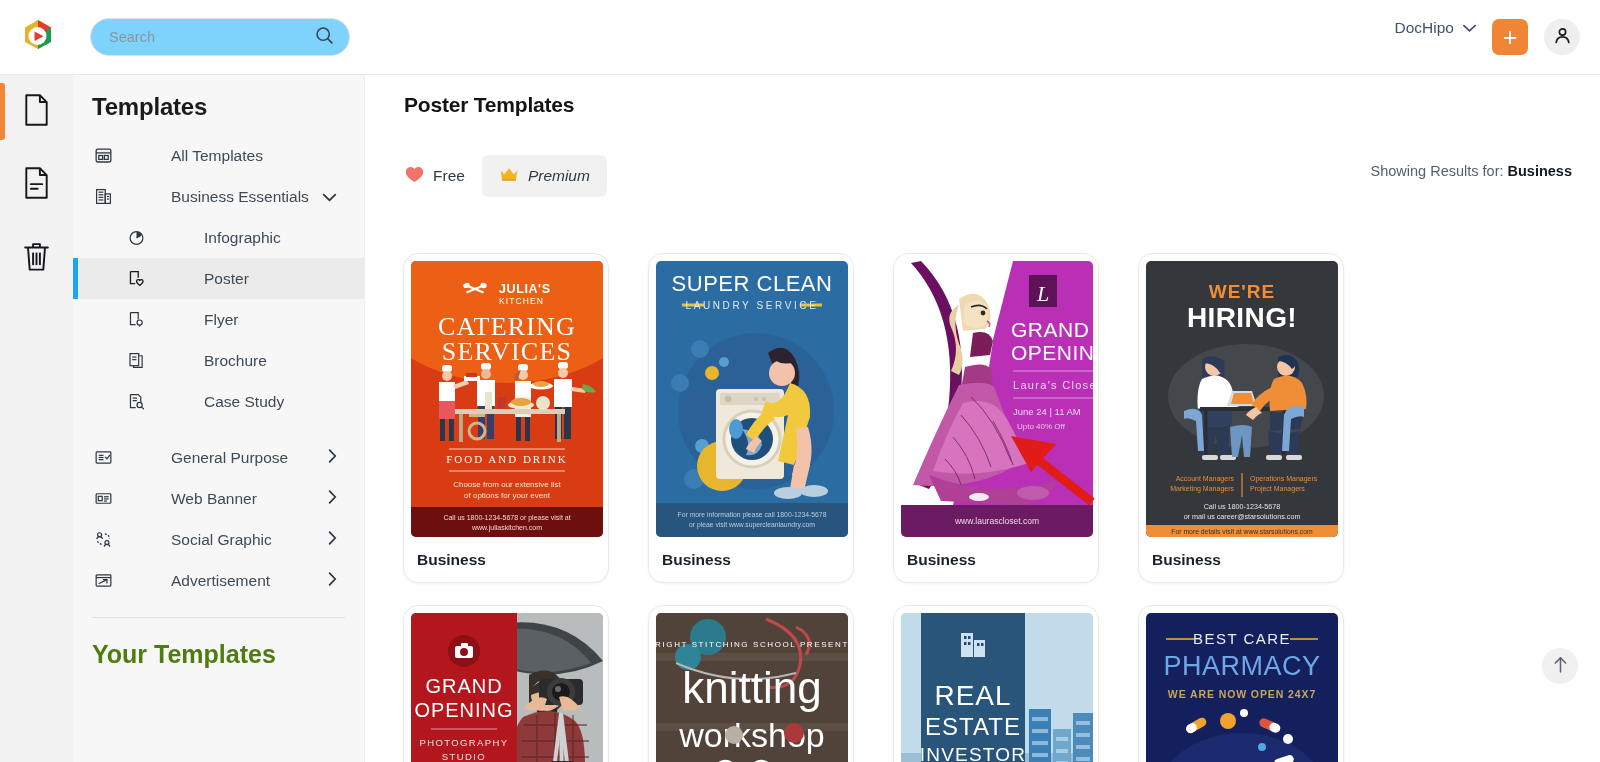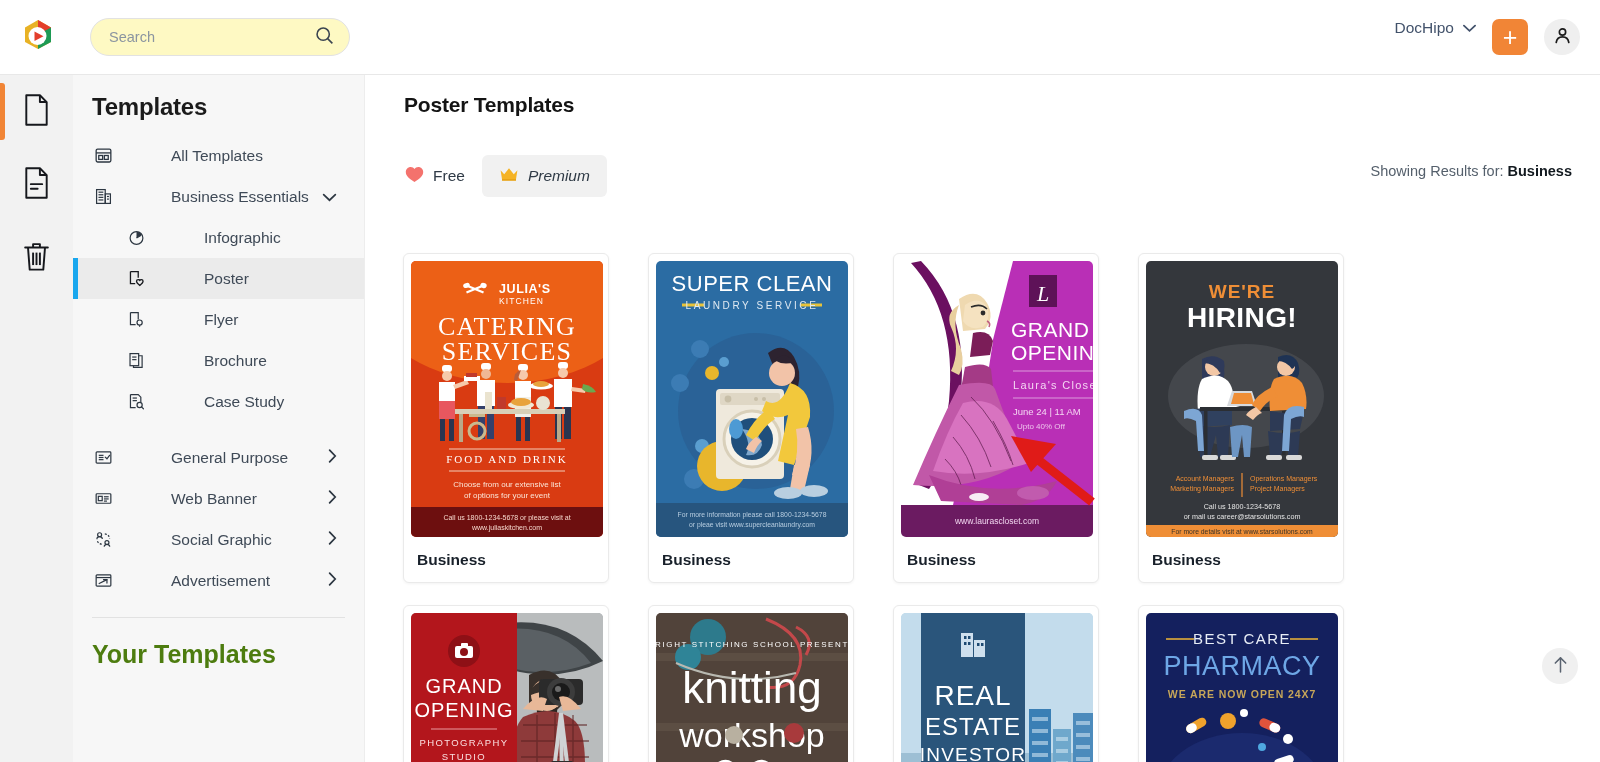--- a/index.html
+++ b/index.html
@@ -15,21 +15,21 @@
   .header {
     position: absolute; top: 0; left: 0; width: 1600px; height: 75px;
     background: #fff; border-bottom: 1px solid #e8e8e8;
     display: flex; align-items: center;
   }
   .logo { margin-left: 18px; width: 40px; height: 40px; position: relative; }
   .search-box {
     margin-left: 32px; width: 260px; height: 38px;
     border: 1px solid #e2e2e2; border-radius: 19px;
     display: flex; align-items: center; padding: 0 14px 0 18px;
-    background: #fef9c3;
+    background: #7dd3fc;
   }
   .search-input {
     border: none; outline: none; flex: 1; font-size: 14.5px;
     color: #3d4852; font-family: "Liberation Sans", sans-serif;
     background: transparent;
   }
   .search-input::placeholder { color: #8b95a0; }
   .header-right {
     margin-left: auto; margin-right: 20px;
     display: flex; align-items: flex-start; gap: 16px;
@@ -125,21 +125,21 @@
   .showing b { color: #12191f; font-weight: bold; margin-left: 4px; }
 
   
   .grid {
     position: absolute; left: 22px; top: 178px;
     width: 1180px;
     display: flex; flex-wrap: wrap; gap: 0px;
   }
   .card {
     width: 206px; height: 330px; margin: 0 24px 22px 15px;
-    background: #fff; border: 1px solid #eaeaea; border-radius: 6px;
+    background: #fff; border: 1px solid #eaeaea; border-radius: 15px;
     box-shadow: 0 1px 3px rgba(0,0,0,0.05);
     padding: 7px 7px 0 7px; cursor: pointer; overflow: hidden;
   }
   .thumb {
     width: 192px; height: 276px; border-radius: 5px;
     overflow: hidden; position: relative;
     display: block;
   }
   .card-label {
     font-size: 15.5px; font-weight: bold; color: #18202a;

